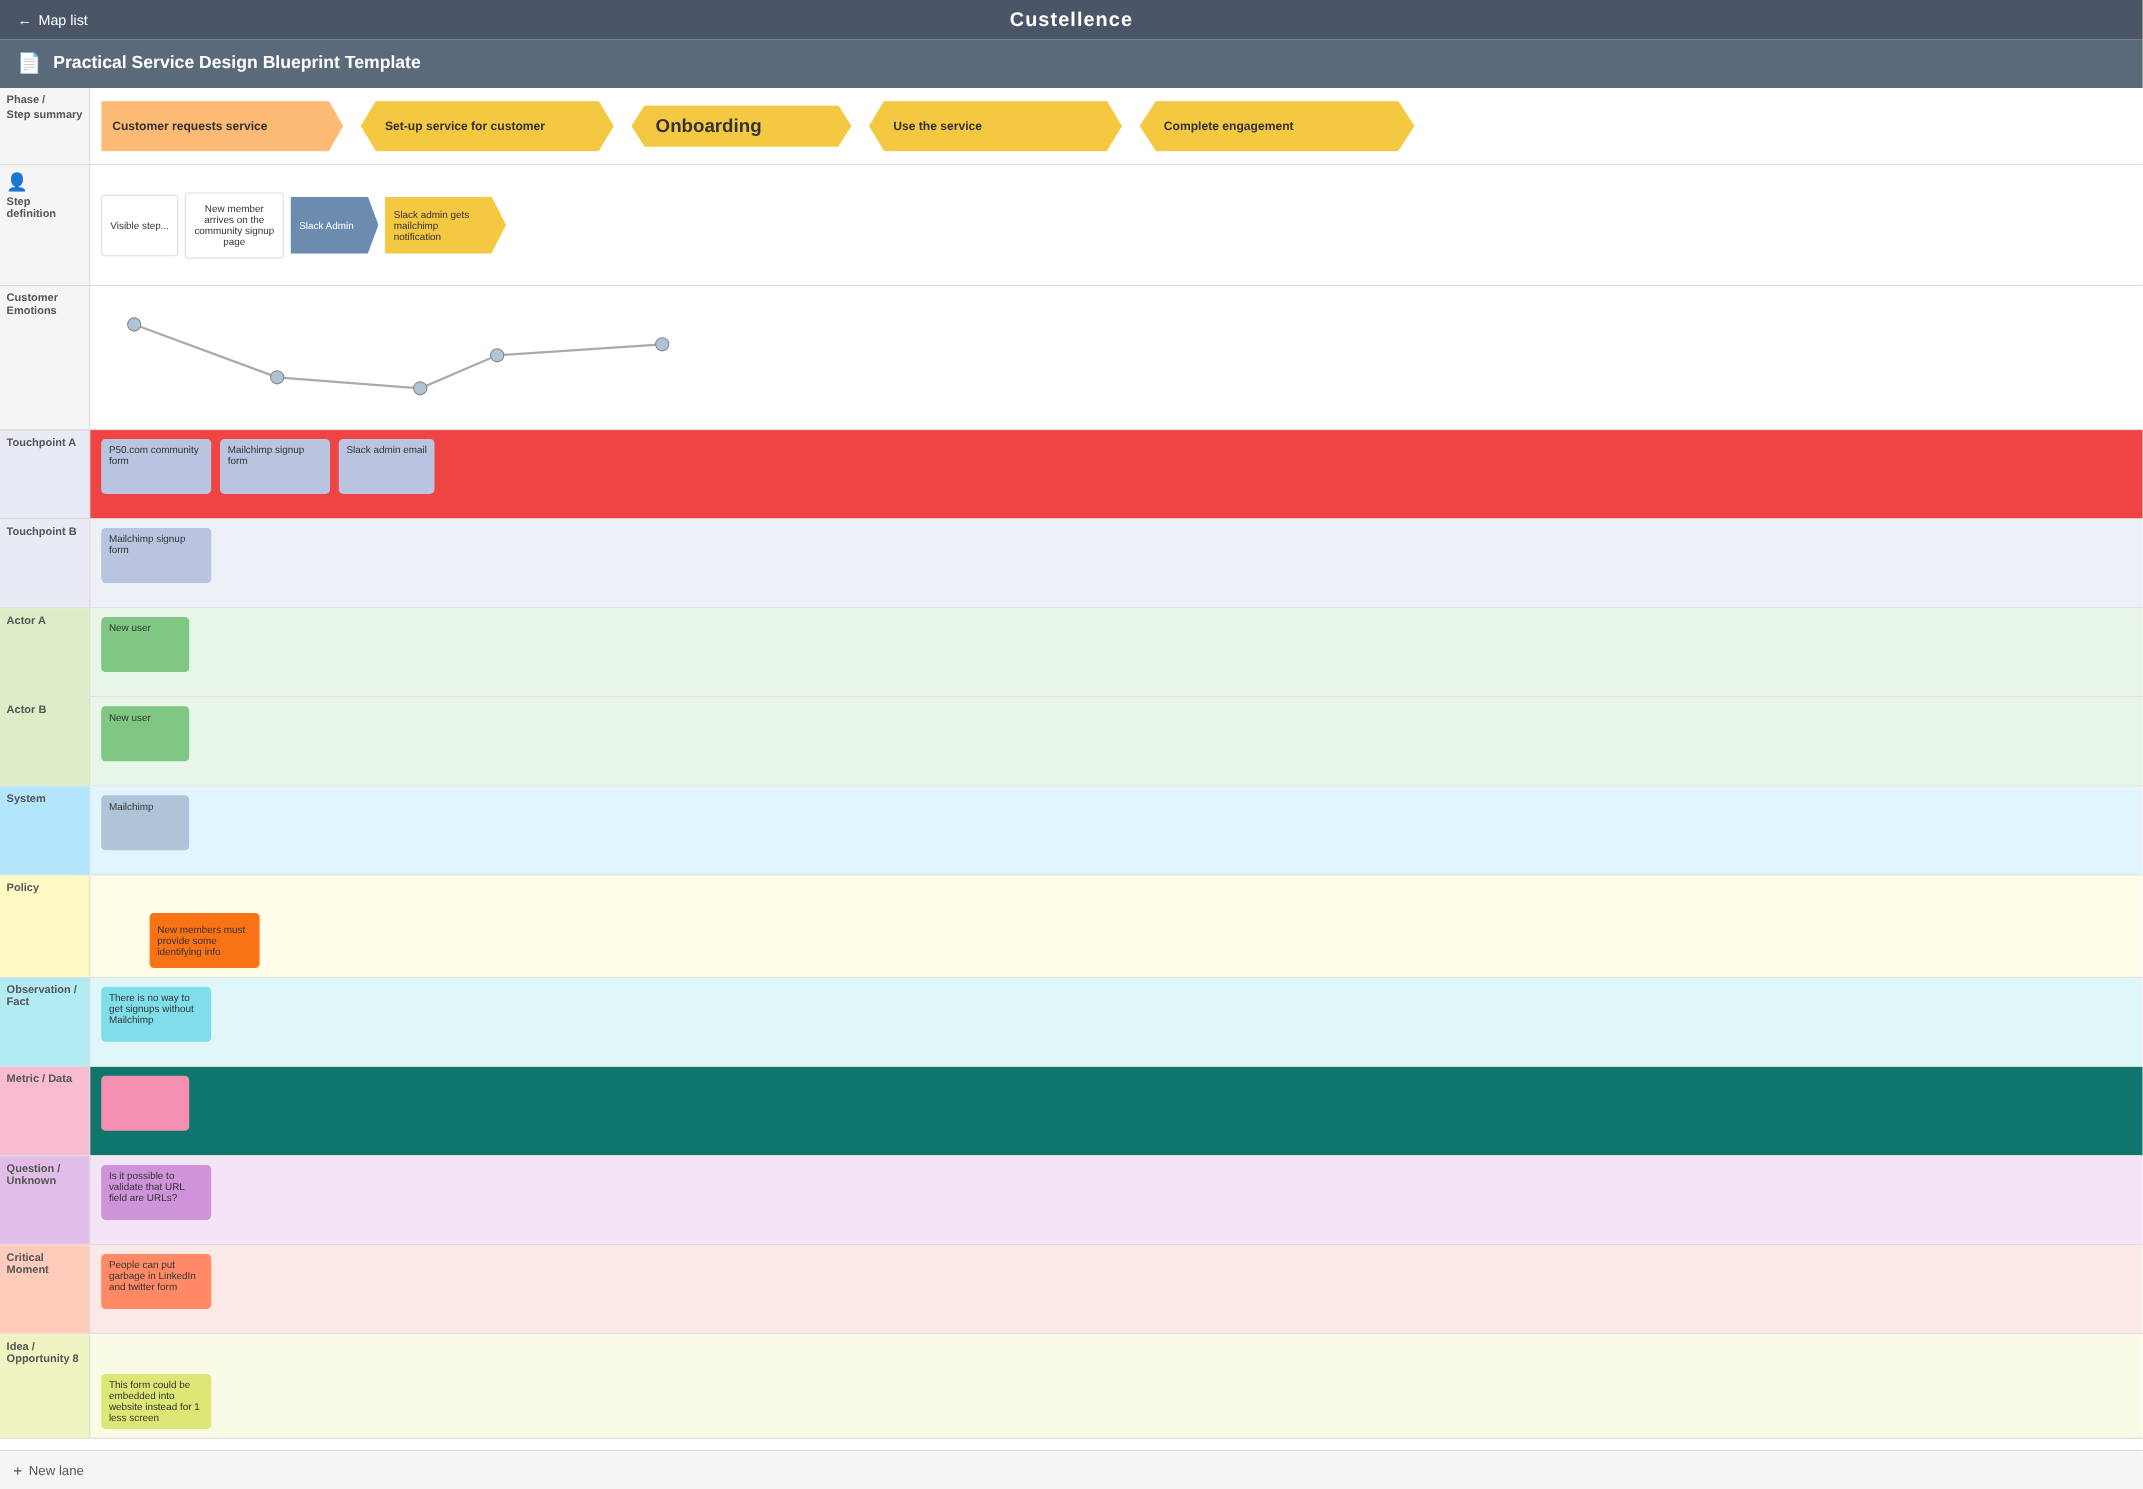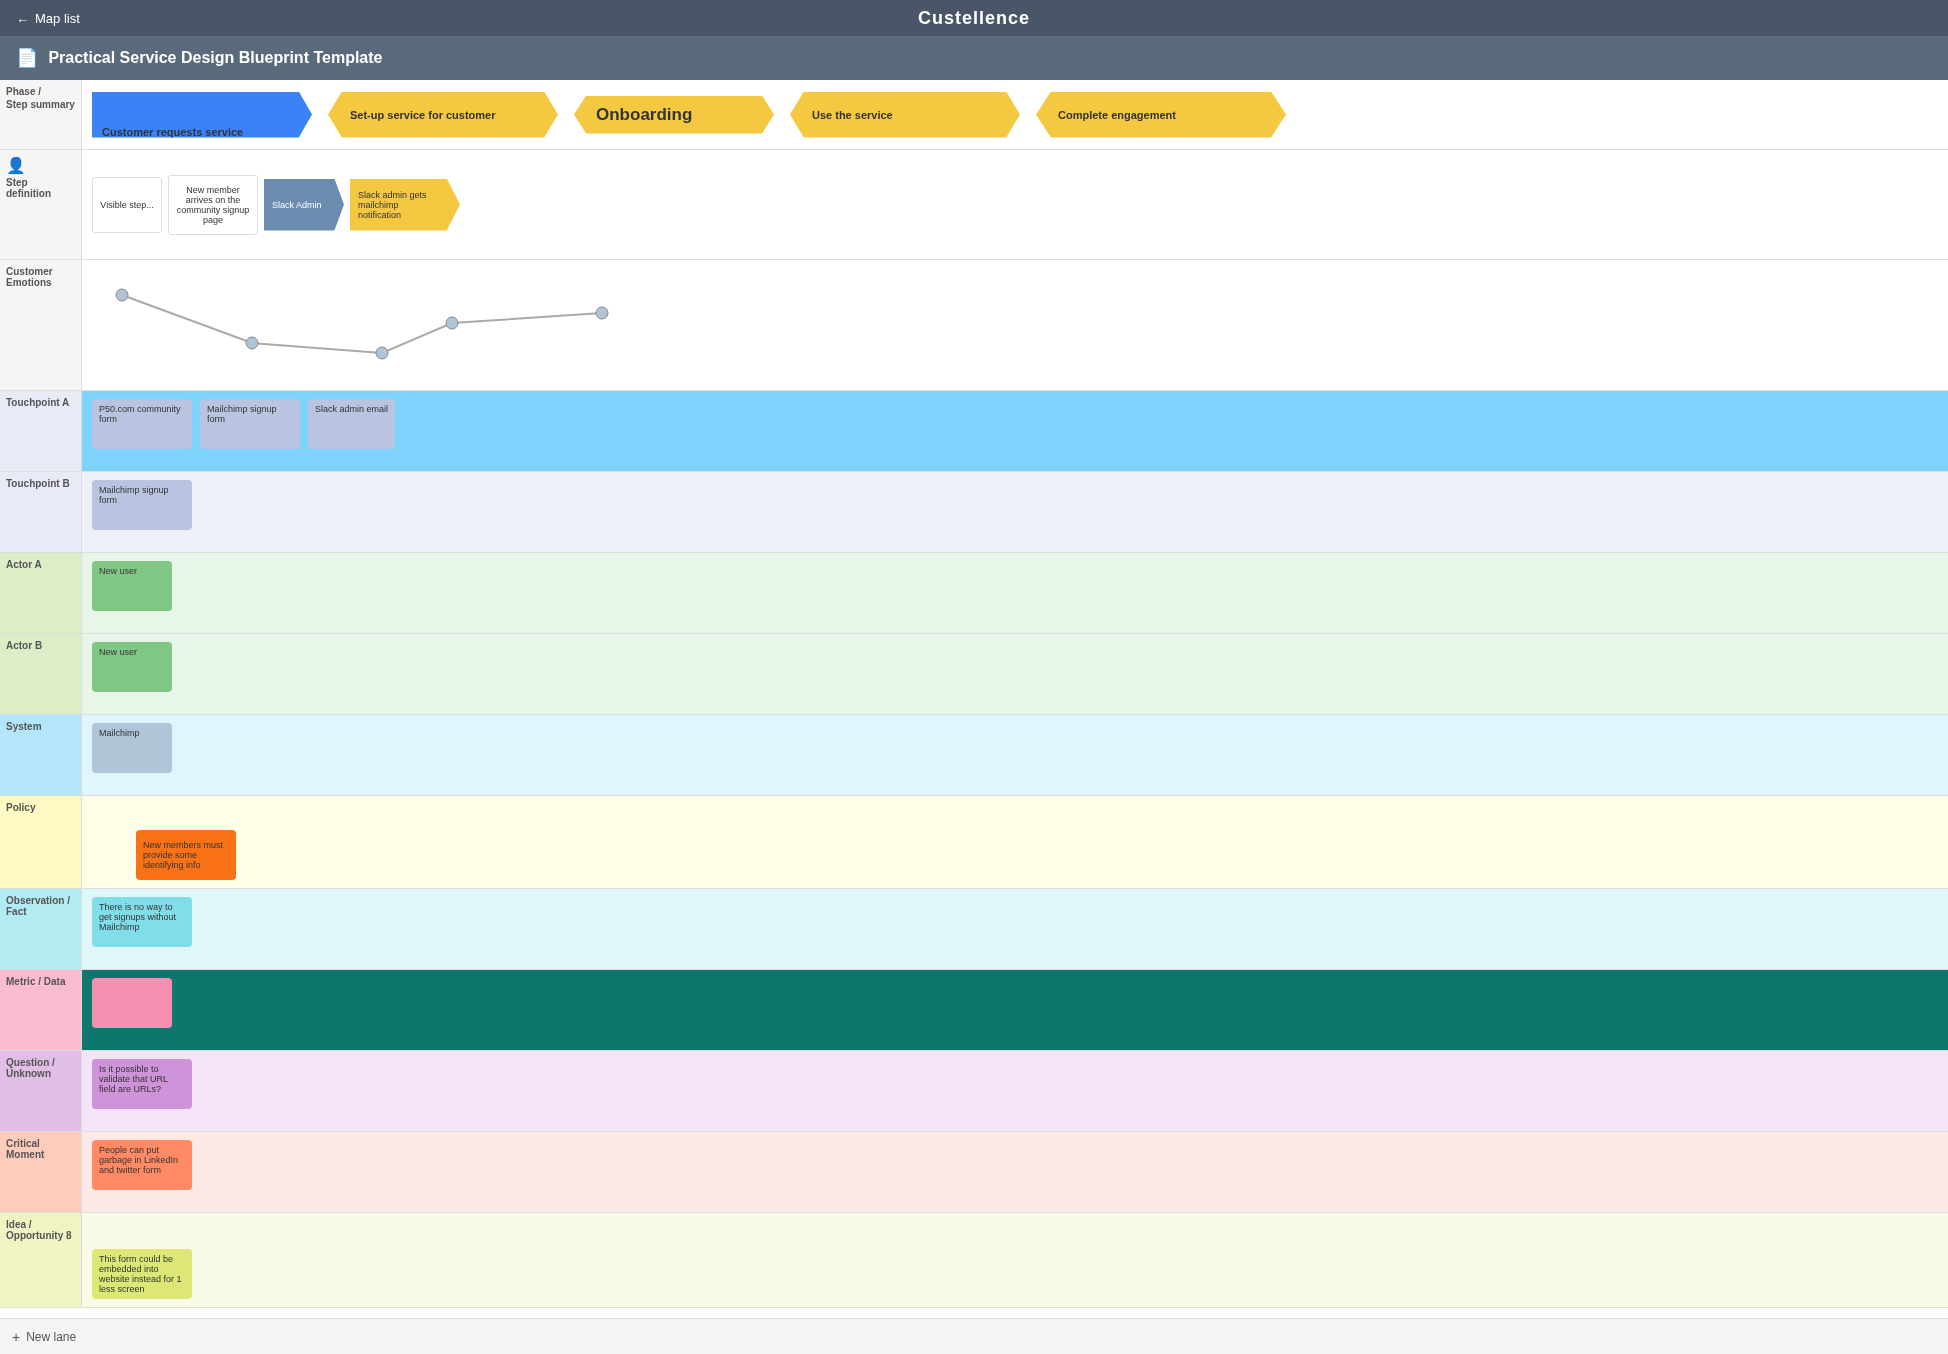--- a/index.html
+++ b/index.html
@@ -244,21 +244,21 @@
 
 <div style="display:flex; flex-direction:column; height:calc(1354px - 80px - 36px); overflow:auto;">
 
   <div class="data-row phase-row" style="min-height:70px; background:#fff;">
     <div class="data-row-label" style="background:#f5f5f5;">
       <span>Phase /</span>
       <span>Step summary</span>
     </div>
     <div class="phase-content">
 
-      <div style="display:flex; align-items:flex-end; height:46px; background:#3b82f6; padding:0 14px 0 10px; font-size:11px; font-weight:bold; color:#333; position:relative; clip-path:polygon(0 0, 94% 0, 100% 50%, 94% 100%, 0 100%); min-width:220px;">
+      <div style="display:flex; align-items:center; height:46px; background:#fdba74; padding:0 14px 0 10px; font-size:11px; font-weight:bold; color:#333; position:relative; clip-path:polygon(0 0, 94% 0, 100% 50%, 94% 100%, 0 100%); min-width:220px;">
         <span>Customer requests service</span>
       </div>
       <div style="width:8px;"></div>
 
       <div style="display:flex; align-items:center; height:46px; background:#f5c842; padding:0 14px 0 22px; font-size:11px; font-weight:bold; color:#333; position:relative; clip-path:polygon(6% 0, 94% 0, 100% 50%, 94% 100%, 6% 100%, 0 50%); min-width:230px;">
         <span>Set-up service for customer</span>
       </div>
       <div style="width:8px;"></div>
 
       <div style="display:flex; align-items:center; height:38px; background:#f5c842; padding:0 14px 0 22px; font-size:17px; font-weight:bold; color:#333; position:relative; clip-path:polygon(6% 0, 94% 0, 100% 50%, 94% 100%, 6% 100%, 0 50%); min-width:200px;">
@@ -313,21 +313,21 @@
 
         <circle cx="30" cy="30" r="6" fill="#b0c4d8" stroke="#888" stroke-width="1"></circle>
         <circle cx="160" cy="78" r="6" fill="#b0c4d8" stroke="#888" stroke-width="1"></circle>
         <circle cx="290" cy="88" r="6" fill="#b0c4d8" stroke="#888" stroke-width="1"></circle>
         <circle cx="360" cy="58" r="6" fill="#b0c4d8" stroke="#888" stroke-width="1"></circle>
         <circle cx="510" cy="48" r="6" fill="#b0c4d8" stroke="#888" stroke-width="1"></circle>
       </svg>
     </div>
   </div>
 
-  <div class="data-row" style="min-height:80px; background:#7dd3fc;justify-content:flex-end;">
+  <div class="data-row" style="min-height:80px; background:#ef4444;justify-content:flex-end;">
     <div class="data-row-label" style="background:#e8eaf6;">
       <span>Touchpoint A</span>
     </div>
     <div class="data-row-content">
       <div class="touchpoint-card">
         <span>P50.com community form</span>
       </div>
       <div class="touchpoint-card">
         <span>Mailchimp signup form</span>
       </div>

